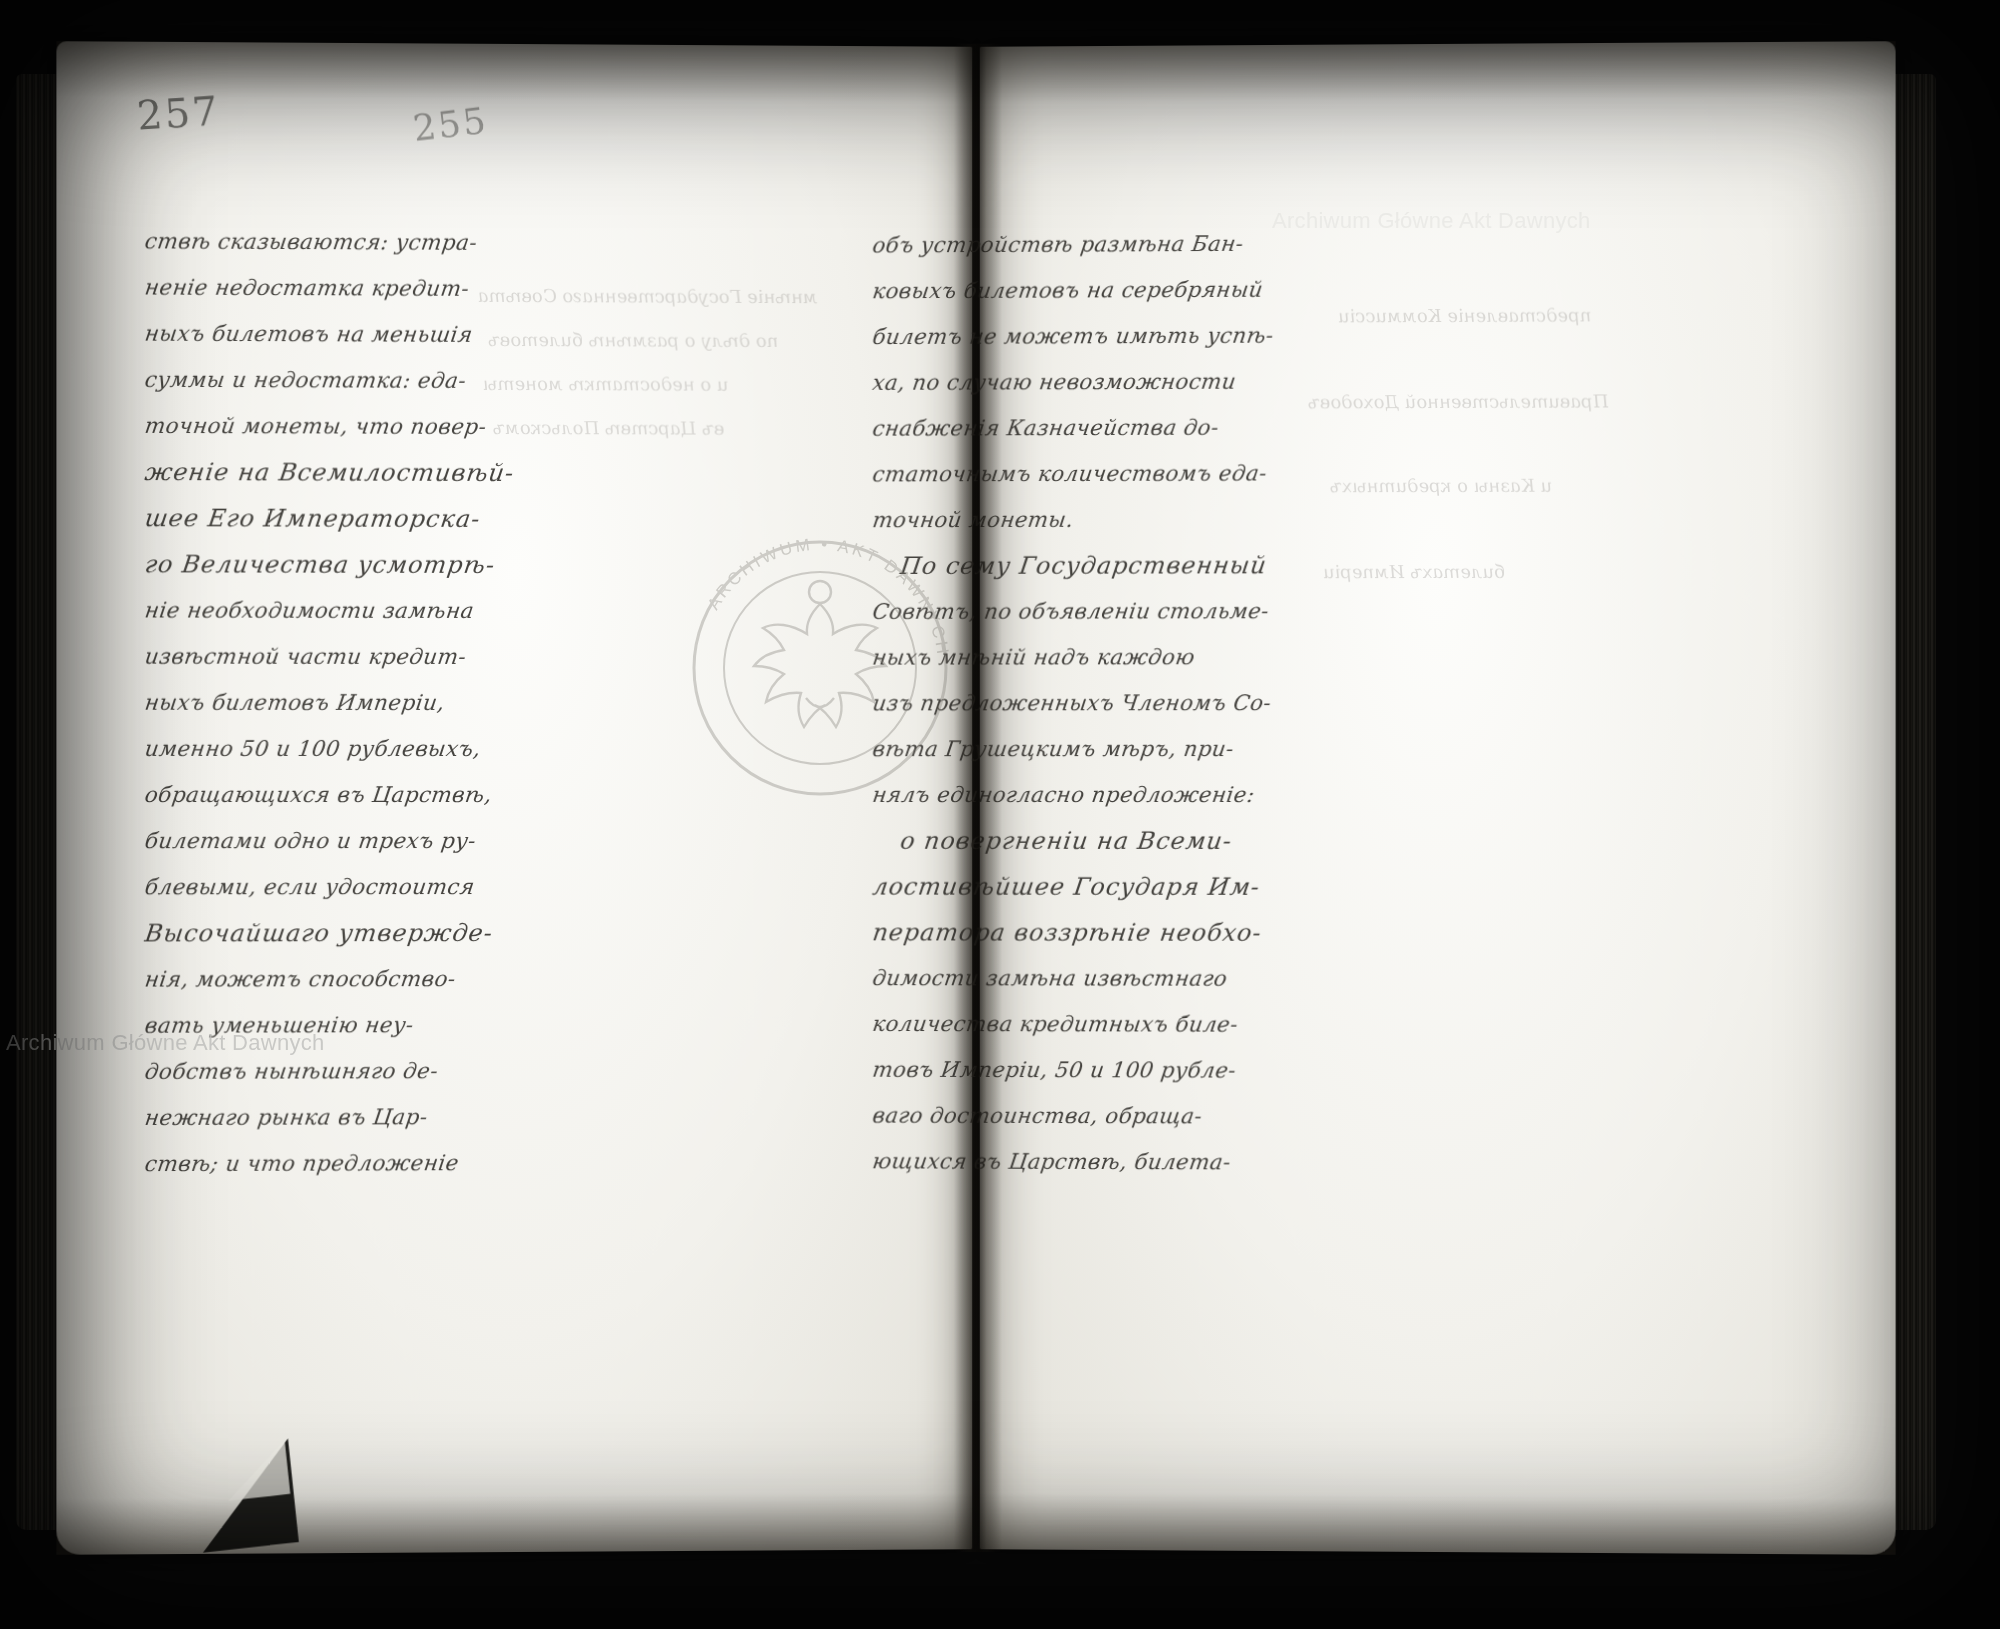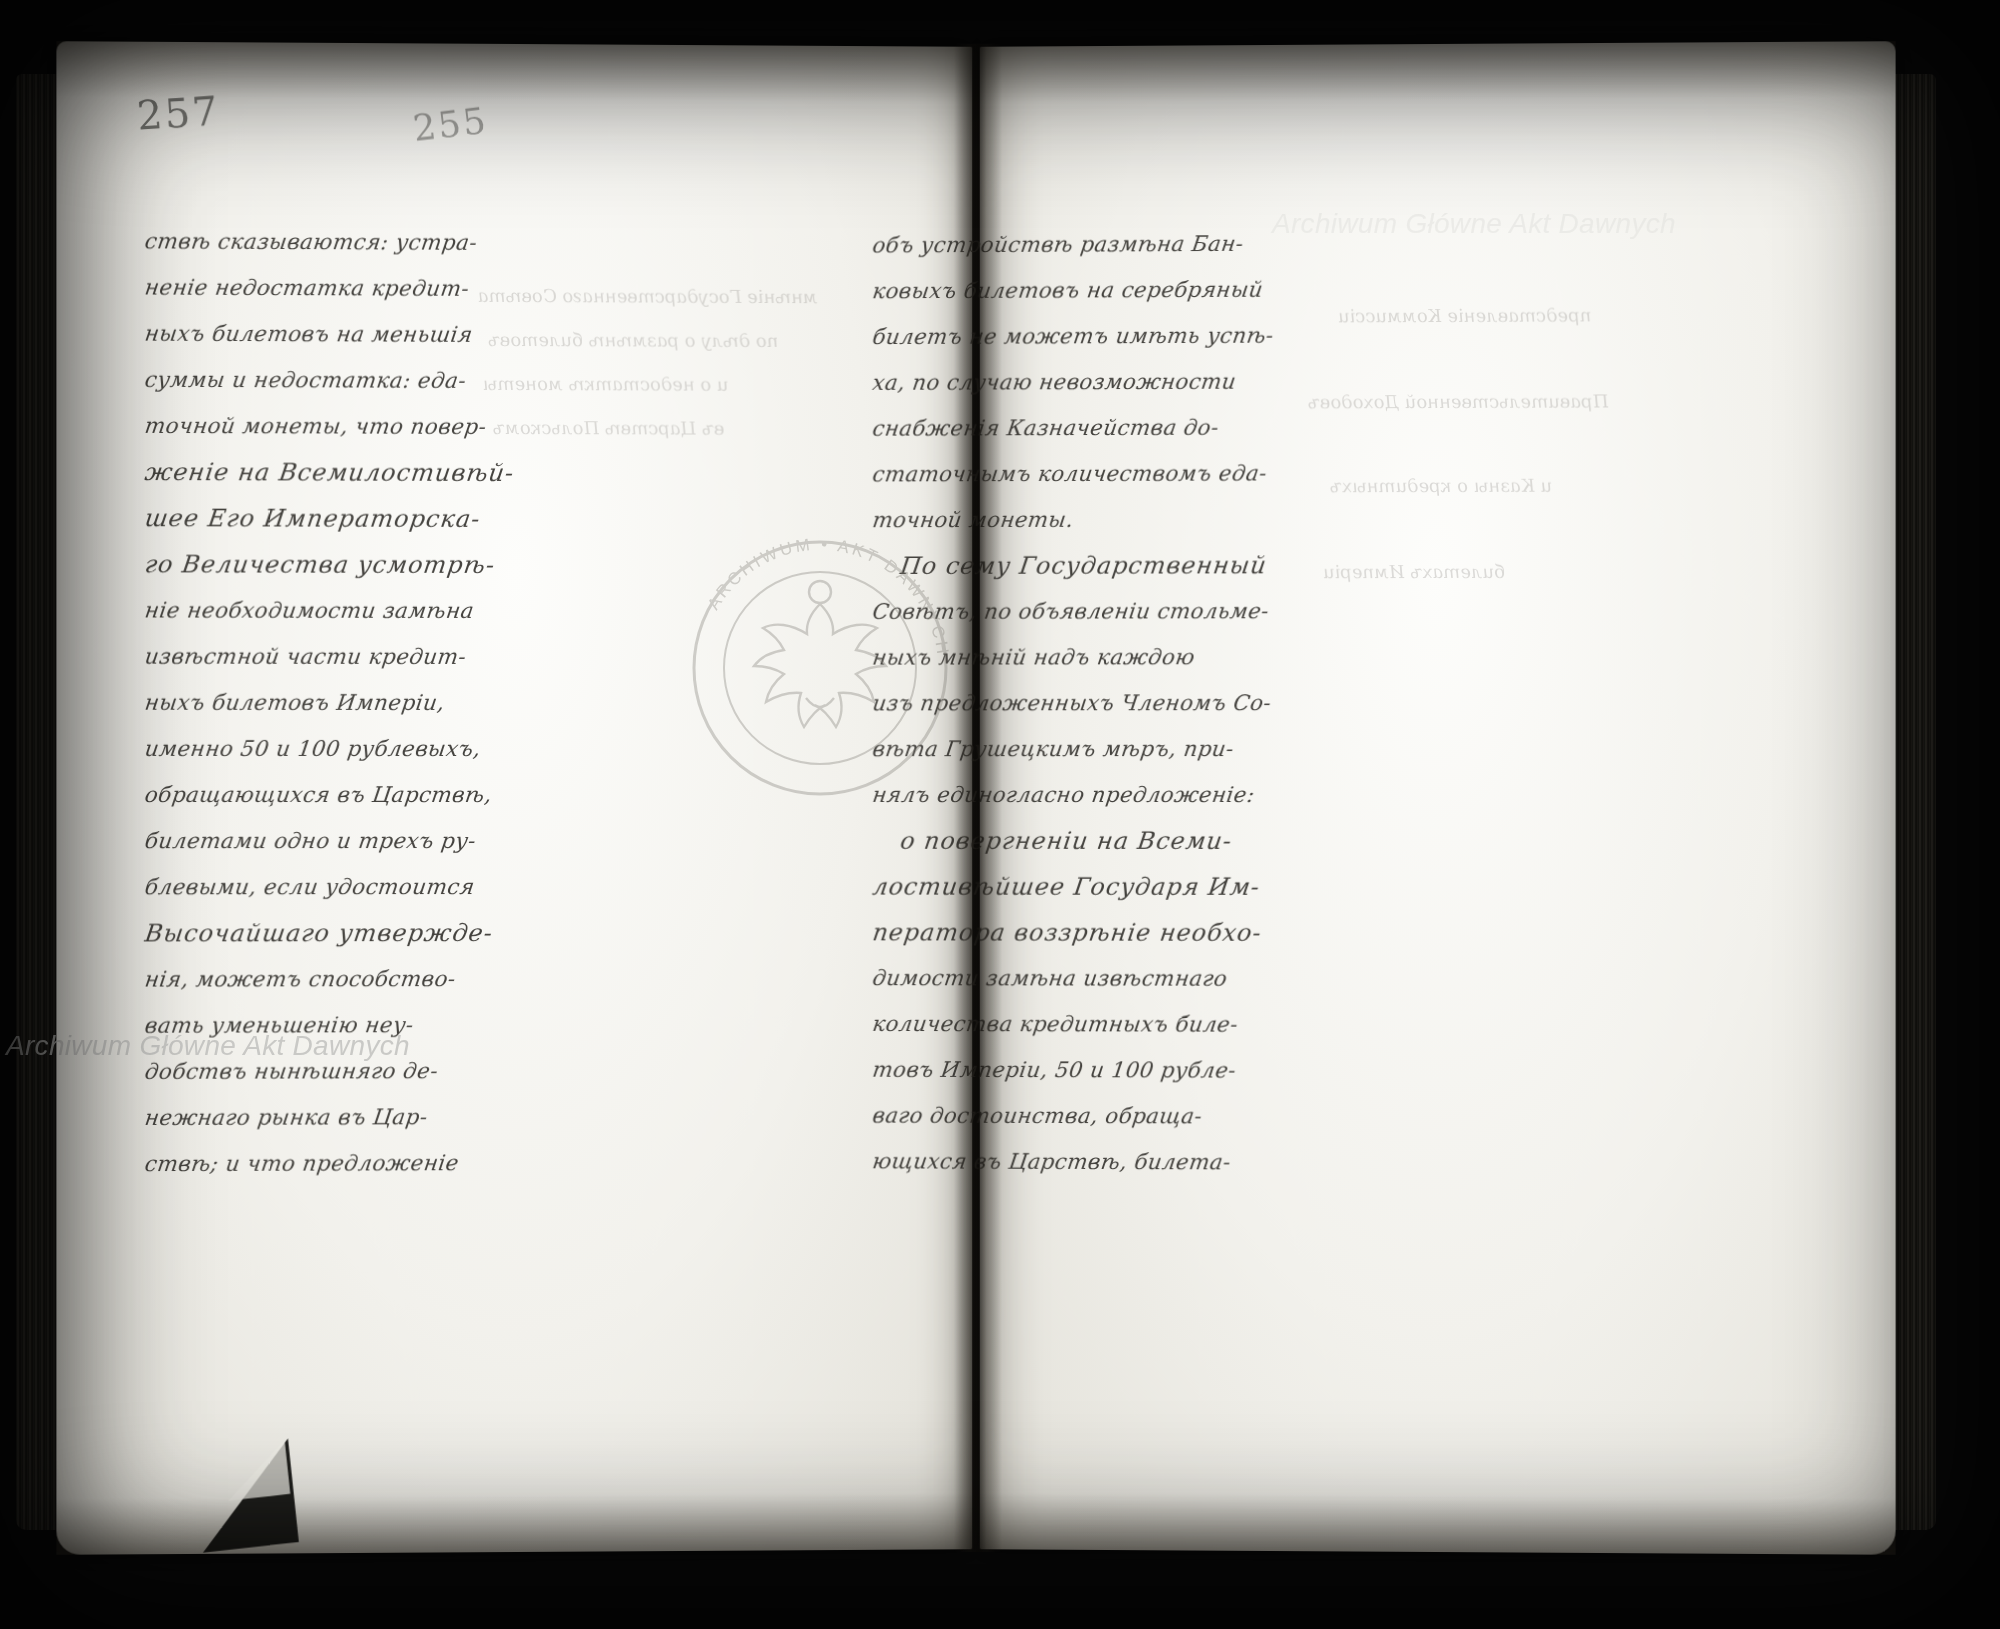--- a/index.html
+++ b/index.html
@@ -197,27 +197,26 @@
   }
   .wm-seal .ring-text {
     font-family: "Liberation Sans", sans-serif;
     font-size: 17px;
     letter-spacing: 3px;
     fill: #6f6c64;
   }
   .wm-bar {
     position: absolute;
     font-family: "Liberation Sans", sans-serif;
-    font-size: 28px;
+    font-size: 22px;
     color: rgba(225,225,222,0.55);
     letter-spacing: .3px;
     white-space: nowrap;
     pointer-events: none;
     user-select: none;
-    font-style: italic;
   }
   .wm-top-right { left: 1272px; top: 208px; }
   .wm-bottom-left {
     left: 6px; top: 1030px;
     color: rgba(190,190,188,0.80);
   }
 
   
   .bleed {
     position: absolute;

